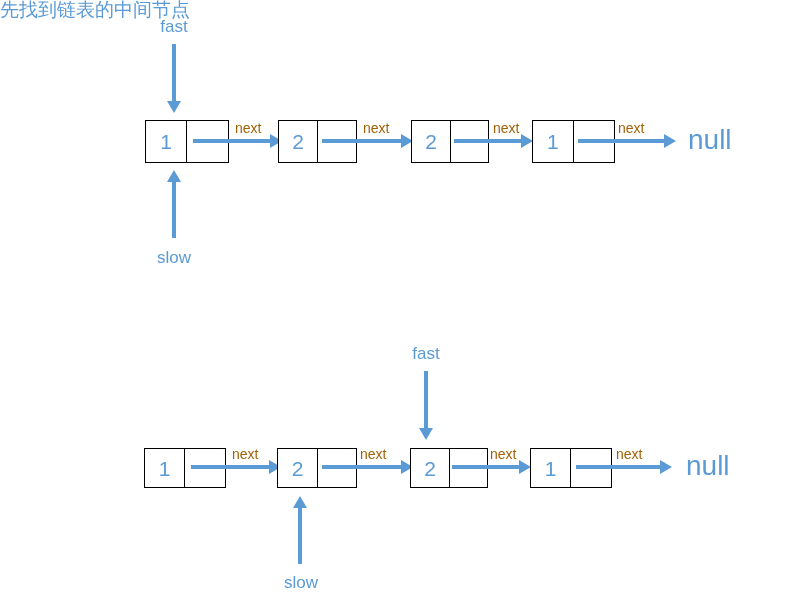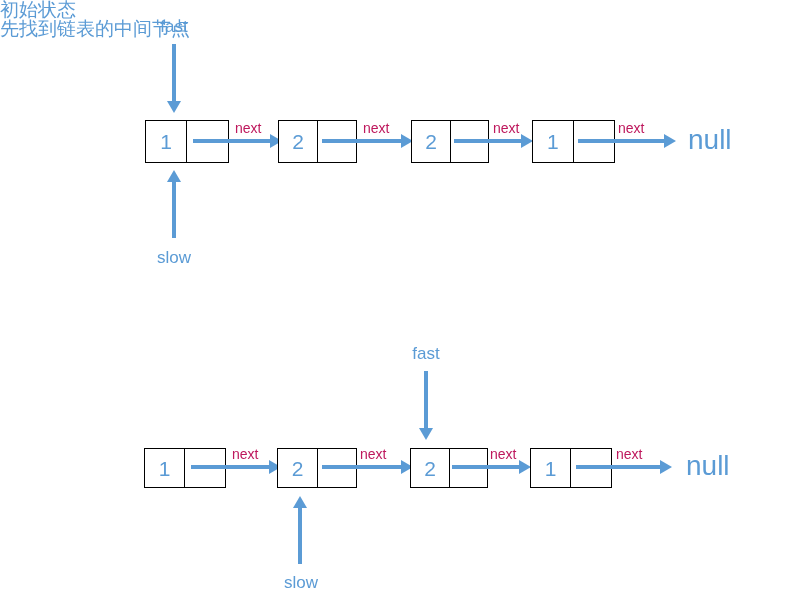--- a/index.html
+++ b/index.html
@@ -71,21 +71,21 @@
     top: 50%;
     transform: translateY(-50%);
     width: 0; height: 0;
     border-left: 12px solid #5B9BD5;
     border-top: 7px solid transparent;
     border-bottom: 7px solid transparent;
   }
 
   .next-label {
     position: absolute;
-    color: #be185d;
+    color: #a16207;
     font-size: 14px;
     line-height: 1;
     white-space: nowrap;
   }
 
   
   .varrow {
     position: absolute;
     width: 4px;
     background: #5B9BD5;
@@ -132,21 +132,20 @@
   }
 </style>
 </head>
 <body>
 
 <div class="stage">
 
   <div class="ptr-label" style="left:148px; top:18px; width:52px;">fast</div>
   <div class="varrow down" style="left:172px; top:44px; height:58px;"></div>
 
-  <div class="row-label" style="left:13px; top:129px;">初始状态</div>
 
   <div class="node" style="left:145px; top:120px; width:84px; height:43px;">
     <div class="node-value" style="width:42px;">1</div>
     <div class="node-ptr" style="width:42px;"></div>
   </div>
   <div class="harrow" style="left:193px; top:139px; width:78px;"></div>
   <div class="next-label" style="left:235px; top:121px;">next</div>
 
   <div class="node" style="left:278px; top:120px; width:79px; height:43px;">
     <div class="node-value" style="width:39px;">2</div>

